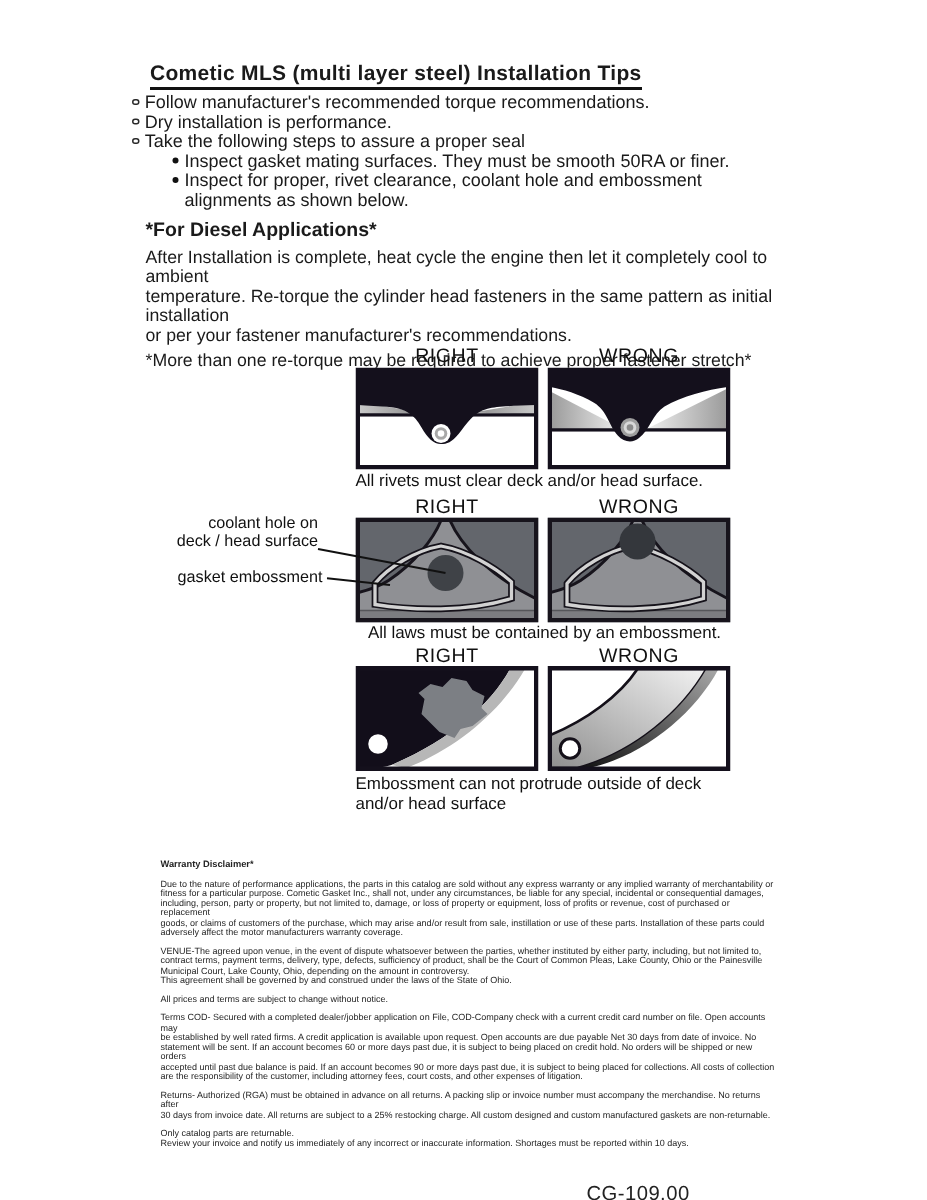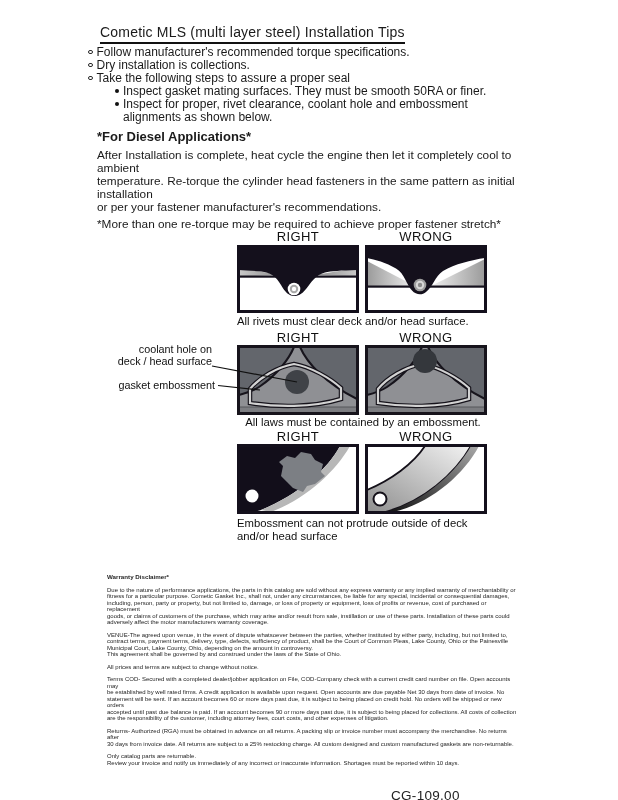--- a/index.html
+++ b/index.html
@@ -11,22 +11,22 @@
     font-family: "Liberation Sans", "DejaVu Sans", sans-serif;
     color: #1a1a1a;
     overflow: hidden;
   }
   .prewrap { white-space: pre-line; }
 
   
   .toptext { position: absolute; left: 97px; top: 22px; width: 432px; }
   .title {
     display: inline-block;
-    margin: 2px 0 0 3px;
-    font-size: 14px; font-weight: 400; letter-spacing: .2px;
+    margin: 18px 0 0 3px;
+    font-size: 14px; font-weight: 700; letter-spacing: .2px;
     border-bottom: 2px solid #111; padding-bottom: 2px;
   }
   .bullets { margin-top: 2px; font-size: 12px; line-height: 13px; }
   .b-row { display: flex; margin-left: -9px; }
   .b-row.sub { margin-left: 18px; }
   .mk-o { width: 4.5px; height: 4.5px; border: 1px solid #2a2a2a; border-radius: 50%;
           margin: 3.5px 4px 0 0; flex: none; }
   .mk-f { width: 4px; height: 4px; background: #111; border-radius: 50%;
           margin: 4px 4px 0 0; flex: none; }
   .diesel-h { margin-top: 5px; font-size: 13px; font-weight: 700; }
@@ -65,25 +65,25 @@
 </head>
 <body>
 
 <div class="page">
 
   <div class="toptext">
     <div class="title">Cometic MLS (multi layer steel) Installation Tips</div>
     <div class="bullets">
       <div class="b-row">
         <span class="mk-o"></span>
-        <span>Follow manufacturer's recommended torque specifications.</span>
+        <span>Follow manufacturer's recommended torque recommendations.</span>
       </div>
       <div class="b-row">
         <span class="mk-o"></span>
-        <span>Dry installation is collections.</span>
+        <span>Dry installation is performance.</span>
       </div>
       <div class="b-row">
         <span class="mk-o"></span>
         <span>Take the following steps to assure a proper seal</span>
       </div>
       <div class="b-row sub">
         <span class="mk-f"></span>
         <span>Inspect gasket mating surfaces.  They must be smooth 50RA or finer.</span>
       </div>
       <div class="b-row sub">

